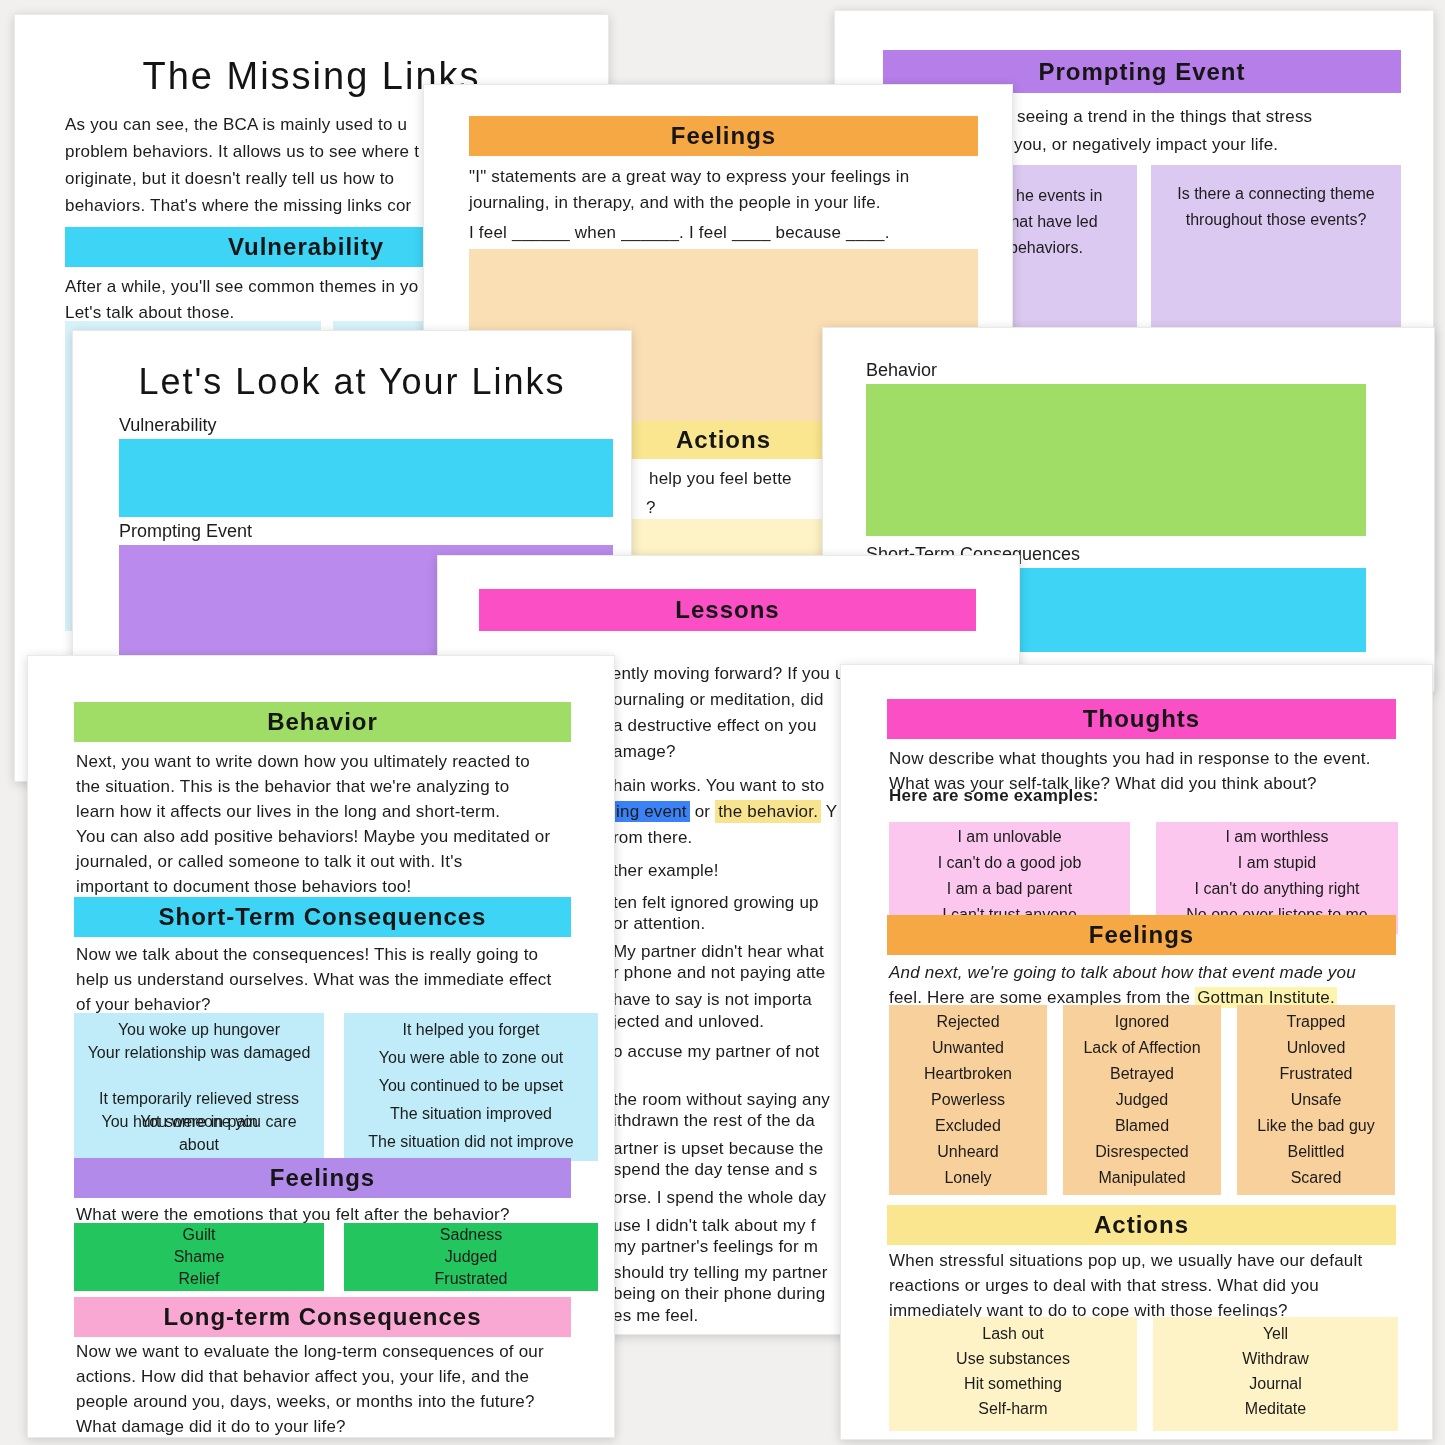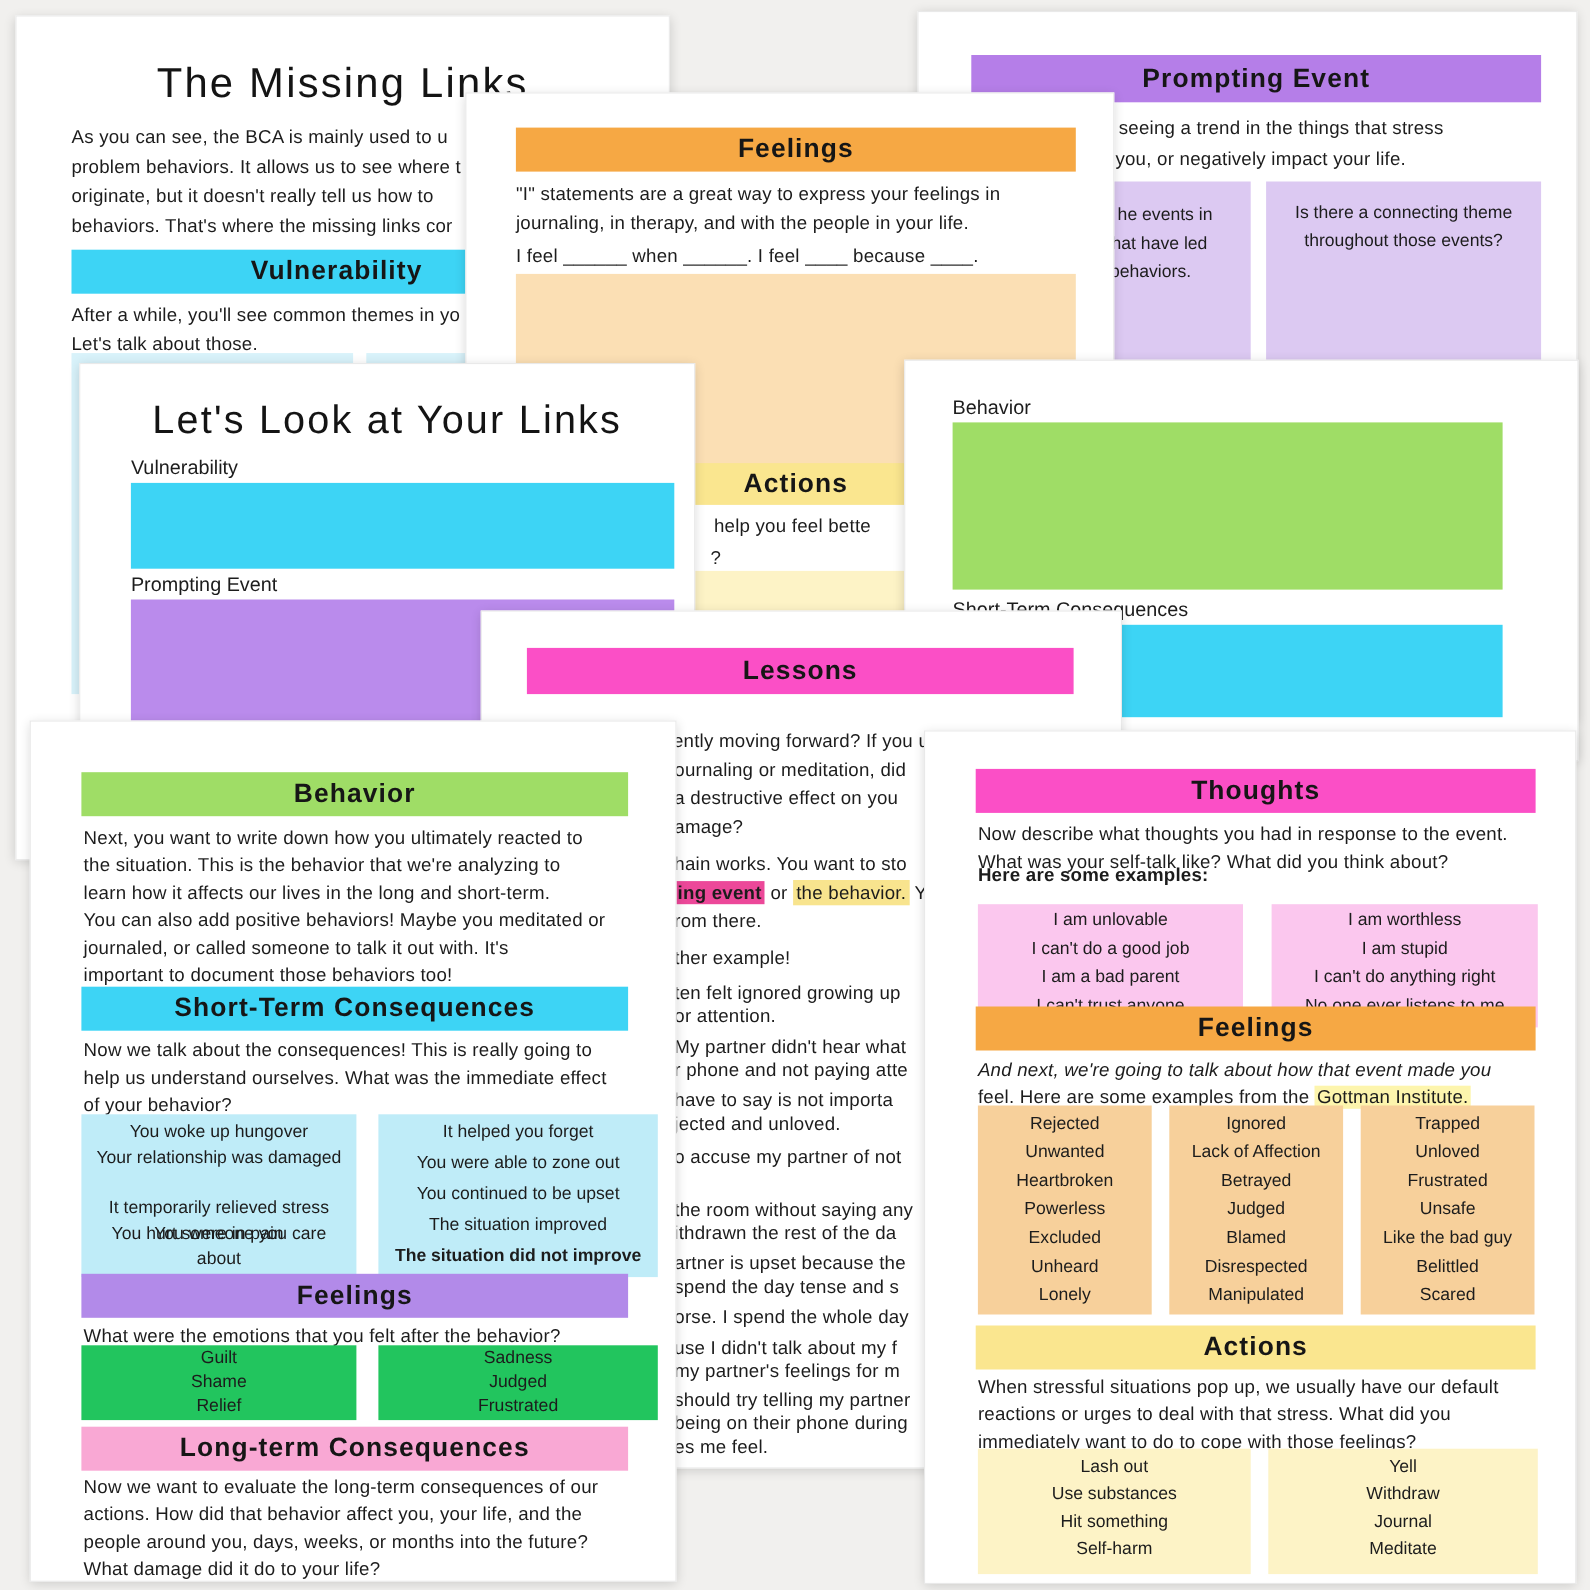--- a/index.html
+++ b/index.html
@@ -10,21 +10,21 @@
     color:#1c1c1c;
   }
   .page{position:absolute;background:#ffffff;box-shadow:0 2px 10px rgba(0,0,0,.16);border:1px solid #e9e9e9;box-sizing:border-box;}
   .ttl{position:absolute;left:0;width:100%;text-align:center;font-size:38px;letter-spacing:2px;color:#141414;white-space:nowrap;}
   .bar{position:absolute;display:flex;align-items:center;justify-content:center;font-size:24px;font-weight:700;color:#161616;letter-spacing:1px;}
   .ln{position:absolute;font-size:17px;white-space:nowrap;color:#1c1c1c;letter-spacing:.2px;}
   .lbl{position:absolute;font-size:18px;white-space:nowrap;color:#1c1c1c;}
   .box{position:absolute;}
   .bt{position:absolute;left:0;width:100%;text-align:center;font-size:16px;white-space:nowrap;color:#1c1c1c;}
   .btl{position:absolute;font-size:16px;white-space:nowrap;color:#1c1c1c;}
-  .hl-or{background:#ec4899;padding:1px 3px;font-weight:bold;}
+  .hl-or{background:#3b82f6;padding:1px 3px;}
   .hl-ye{background:#f8e48e;padding:2px 3px;}
   .hl-pa{background:#fdf5ad;padding:1px 2px;}
   
   .c-cyan{background:#3dd4f5;}
   .c-cyanlt{background:#d8f2fa;}
   .c-cyanbox{background:#bfecf8;}
   .c-green{background:#9fdd66;}
   .c-purple{background:#b57ee8;}
   .c-purplebox{background:#ba8bec;}
   .c-lav{background:#dcc9f2;}
@@ -150,21 +150,21 @@
     <span class="bt" style="top:54px;margin-top:46px;">You were in pain</span>
     <span class="bt" style="top:77px;">It temporarily relieved stress</span>
     <span class="bt" style="top:100px;">You hurt someone you care</span>
     <span class="bt" style="top:123px;">about</span>
   </div>
   <div class="box c-cyanbox" style="left:316px;top:357px;width:254px;height:148px;">
     <span class="bt" style="top:8px;">It helped you forget</span>
     <span class="bt" style="top:36px;">You were able to zone out</span>
     <span class="bt" style="top:64px;">You continued to be upset</span>
     <span class="bt" style="top:92px;">The situation improved</span>
-    <span class="bt" style="top:120px;font-weight:bold;">The situation did not improve</span>
+    <span class="bt" style="top:120px;">The situation did not improve</span>
   </div>
   <div class="bar" style="left:46px;top:502px;width:497px;height:40px;background:#b28ae9;">Feelings</div>
   <span class="ln" style="left:48px;top:549px;">What were the emotions that you felt after the behavior?</span>
   <div class="box c-lavlt" style="left:46px;top:567px;width:250px;height:68px;">
     <span class="bt" style="top:3px;">Guilt</span>
     <span class="bt" style="top:25px;">Shame</span>
     <span class="bt" style="top:47px;">Relief</span>
   </div>
   <div class="box c-lavlt" style="left:316px;top:567px;width:254px;height:68px;">
     <span class="bt" style="top:3px;">Sadness</span>

